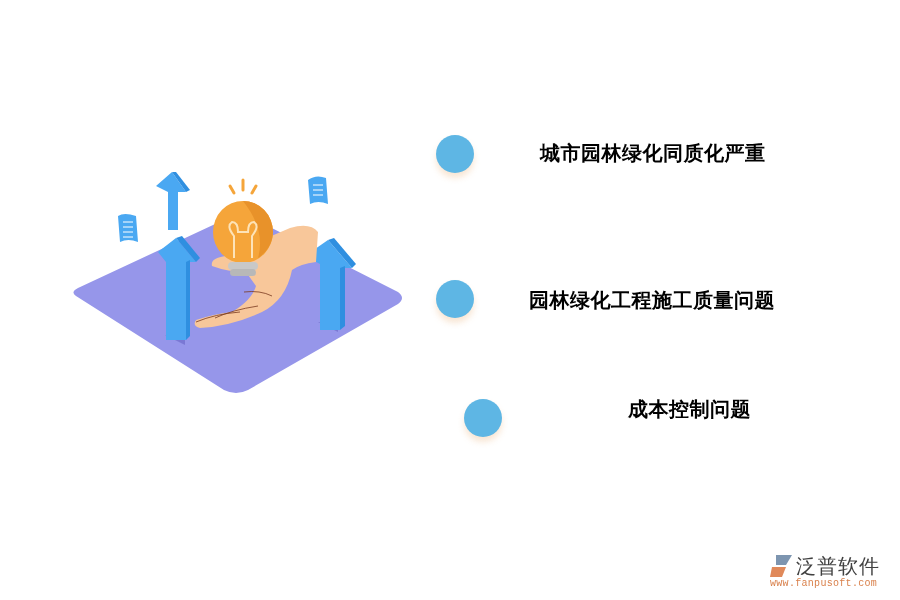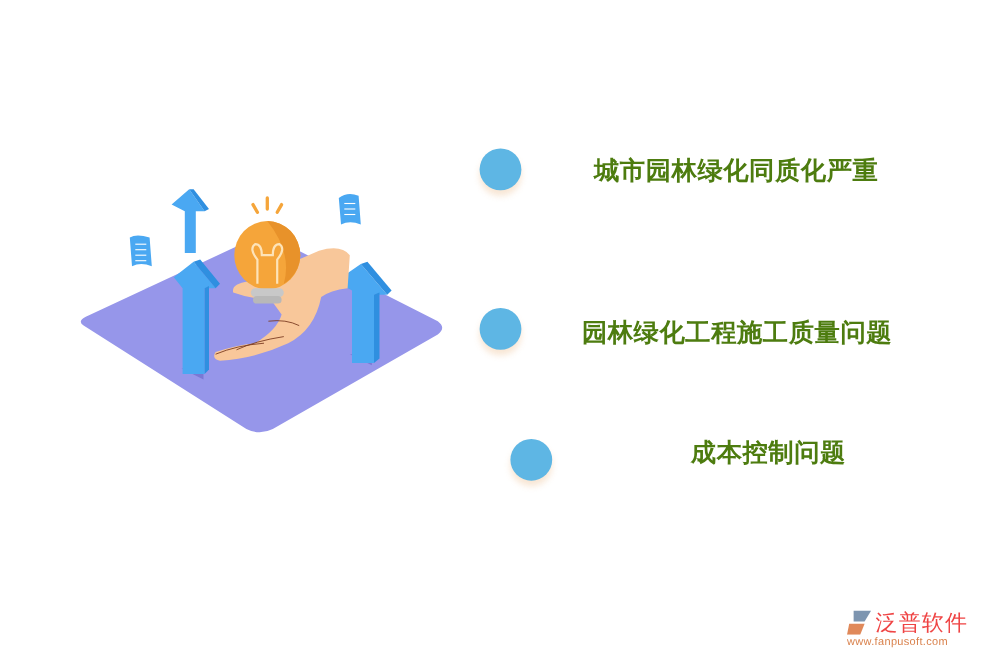--- a/index.html
+++ b/index.html
@@ -8,26 +8,26 @@
     font-family: "DejaVu Sans", "Liberation Sans", sans-serif;
   }
   .illustration { position: absolute; left: 0; top: 0; width: 900px; height: 600px; }
   .item { position: absolute; left: 0; width: 900px; height: 50px; }
   .dot {
     position: absolute; left: 436px; width: 38px; height: 38px; border-radius: 50%;
     background: #5eb6e4;
     box-shadow: 0 5px 6px rgba(240, 200, 160, 0.45);
   }
   .label {
-    position: absolute; font-size: 23px; font-weight: bold; color: #4d7c0f;
+    position: absolute; font-size: 20px; font-weight: bold; color: #000000;
     white-space: nowrap; letter-spacing: 0.5px;
   }
   .logo { position: absolute; left: 768px; top: 553px; width: 130px; height: 40px; }
-  .logo-name { position: absolute; left: 28px; top: 0; font-size: 20px; color: #ef4444; letter-spacing: 1px; }
-  .logo-url { position: absolute; left: 2px; top: 25px; font-size: 10px; color: #d9804b; font-family: Liberation Sans, sans-serif; letter-spacing: 0.3px; }
+  .logo-name { position: absolute; left: 28px; top: 0; font-size: 20px; color: #404040; letter-spacing: 1px; }
+  .logo-url { position: absolute; left: 2px; top: 25px; font-size: 10px; color: #d9804b; font-family: Liberation Mono, monospace; letter-spacing: 0.3px; }
 </style>
 </head>
 <body>
 
 <svg class="illustration" viewBox="0 0 900 600" xmlns="http://www.w3.org/2000/svg">
 
   <path d="M76 296 Q70 292 78 288 L228 218 Q240 212 252 218 L398 292 Q406 298 398 304 L248 390 Q236 396 224 390 Z" fill="#9696ea"></path>
 
   <path d="M165 335 L185 345 L185 335 Z" fill="#7a78d4"></path>
   <path d="M318 322 L338 332 L338 322 Z" fill="#7a78d4"></path>

